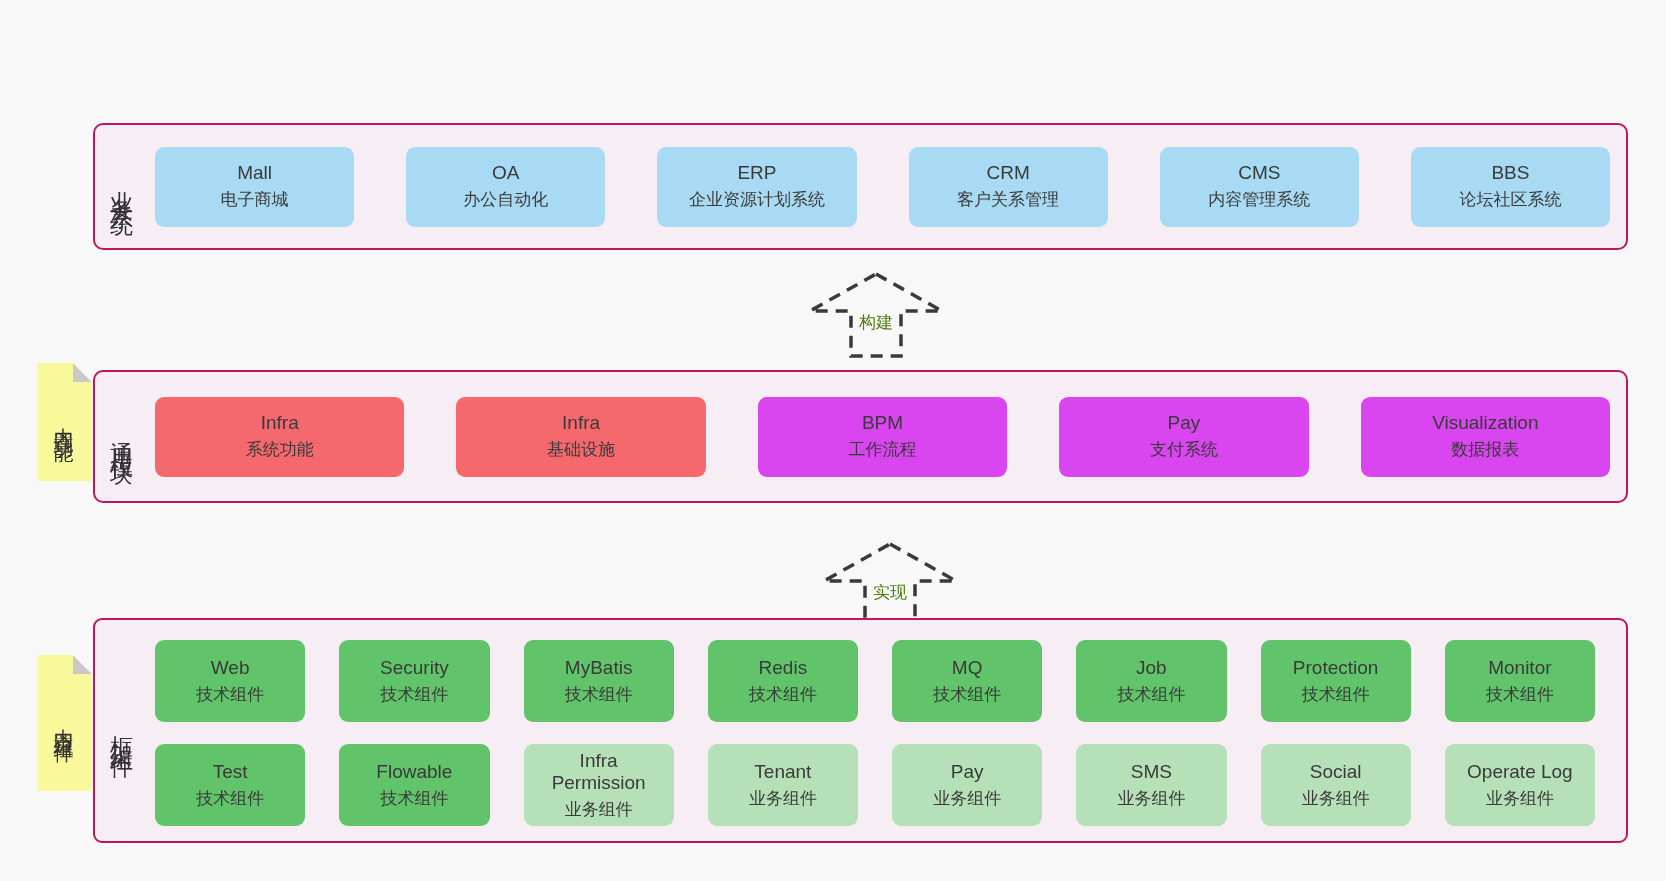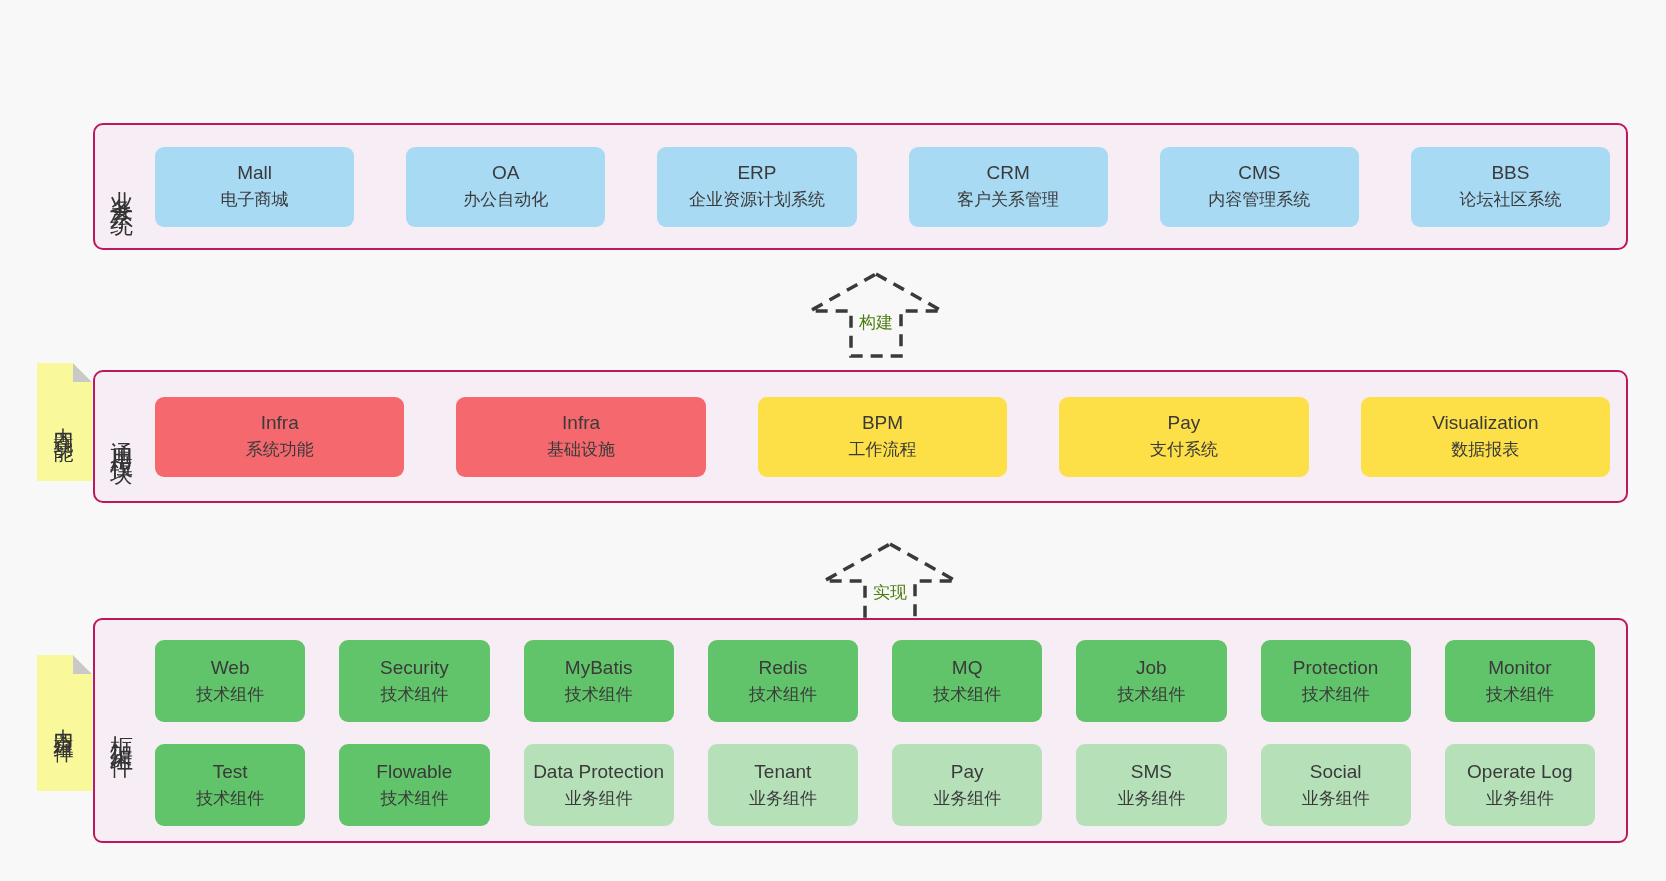--- a/index.html
+++ b/index.html
@@ -40,21 +40,21 @@
     flex:1; height:80px; border-radius:9px;
     display:flex; flex-direction:column;
     justify-content:center; align-items:center;
     text-align:center; padding:0 8px; box-sizing:border-box;
   }
   .bname { font-size:19px; line-height:1.2; }
   .bdesc { font-size:17px; line-height:1.2; margin-top:5px; }
 
   .blue       { background:#a8daf4; }
   .red        { background:#f5696e; }
-  .pink       { background:#fde047; }
+  .pink       { background:#d946ef; }
   .green      { background:#61c46a; }
   .lightgreen { background:#b6e1b8; }
 
   
   .grid {
     position:absolute; left:60px; right:31px; top:20px;
     display:grid;
     grid-template-columns:repeat(8,1fr);
     grid-template-rows:82px 82px;
     column-gap:34px; row-gap:22px;
@@ -205,21 +205,21 @@
 
     <div class="box green">
       <div class="bname">Test</div>
       <div class="bdesc">技术组件</div>
     </div>
     <div class="box green">
       <div class="bname">Flowable</div>
       <div class="bdesc">技术组件</div>
     </div>
     <div class="box lightgreen">
-      <div class="bname">Data Protection</div>
+      <div class="bname">Infra Permission</div>
       <div class="bdesc">业务组件</div>
     </div>
     <div class="box lightgreen">
       <div class="bname">Tenant</div>
       <div class="bdesc">业务组件</div>
     </div>
     <div class="box lightgreen">
       <div class="bname">Pay</div>
       <div class="bdesc">业务组件</div>
     </div>

